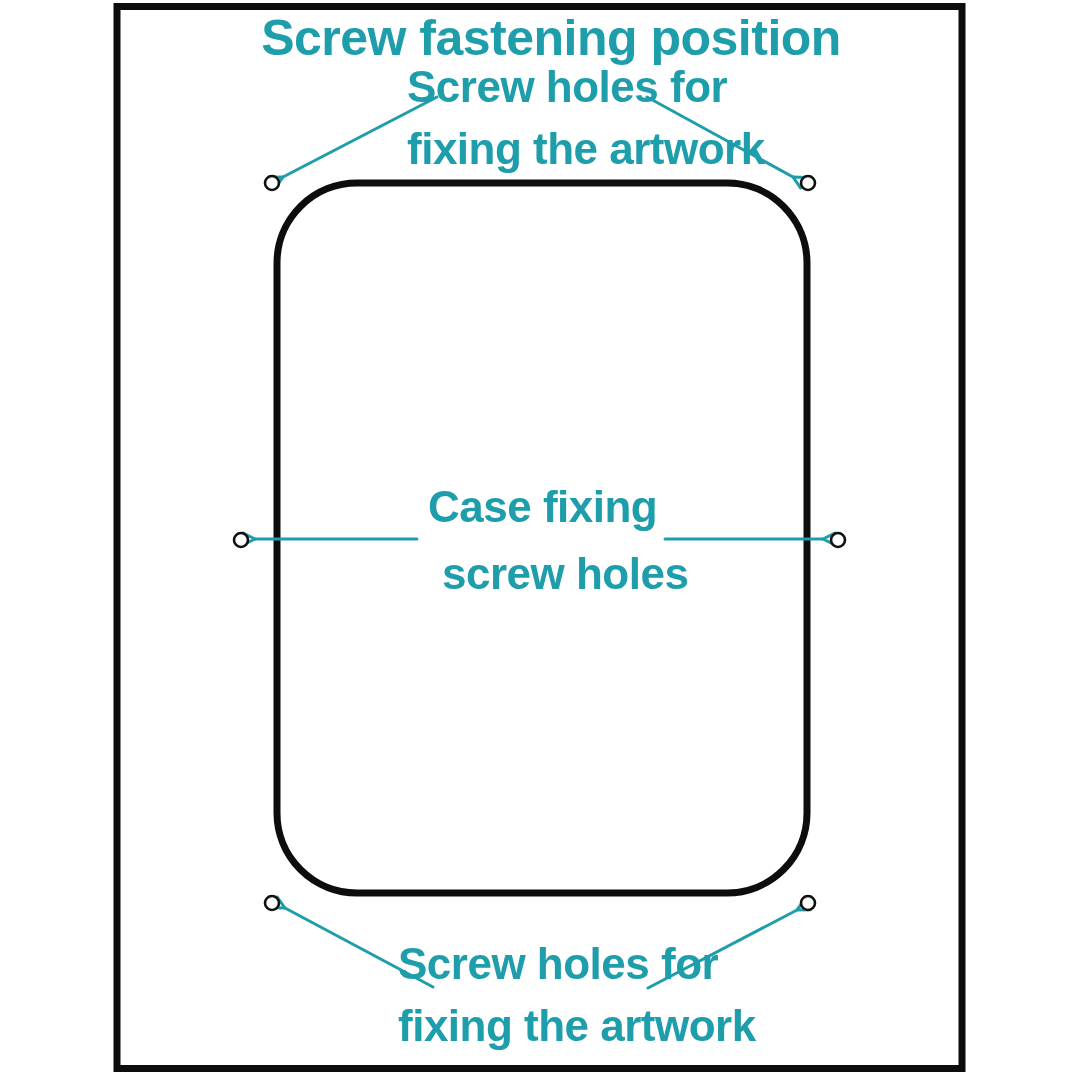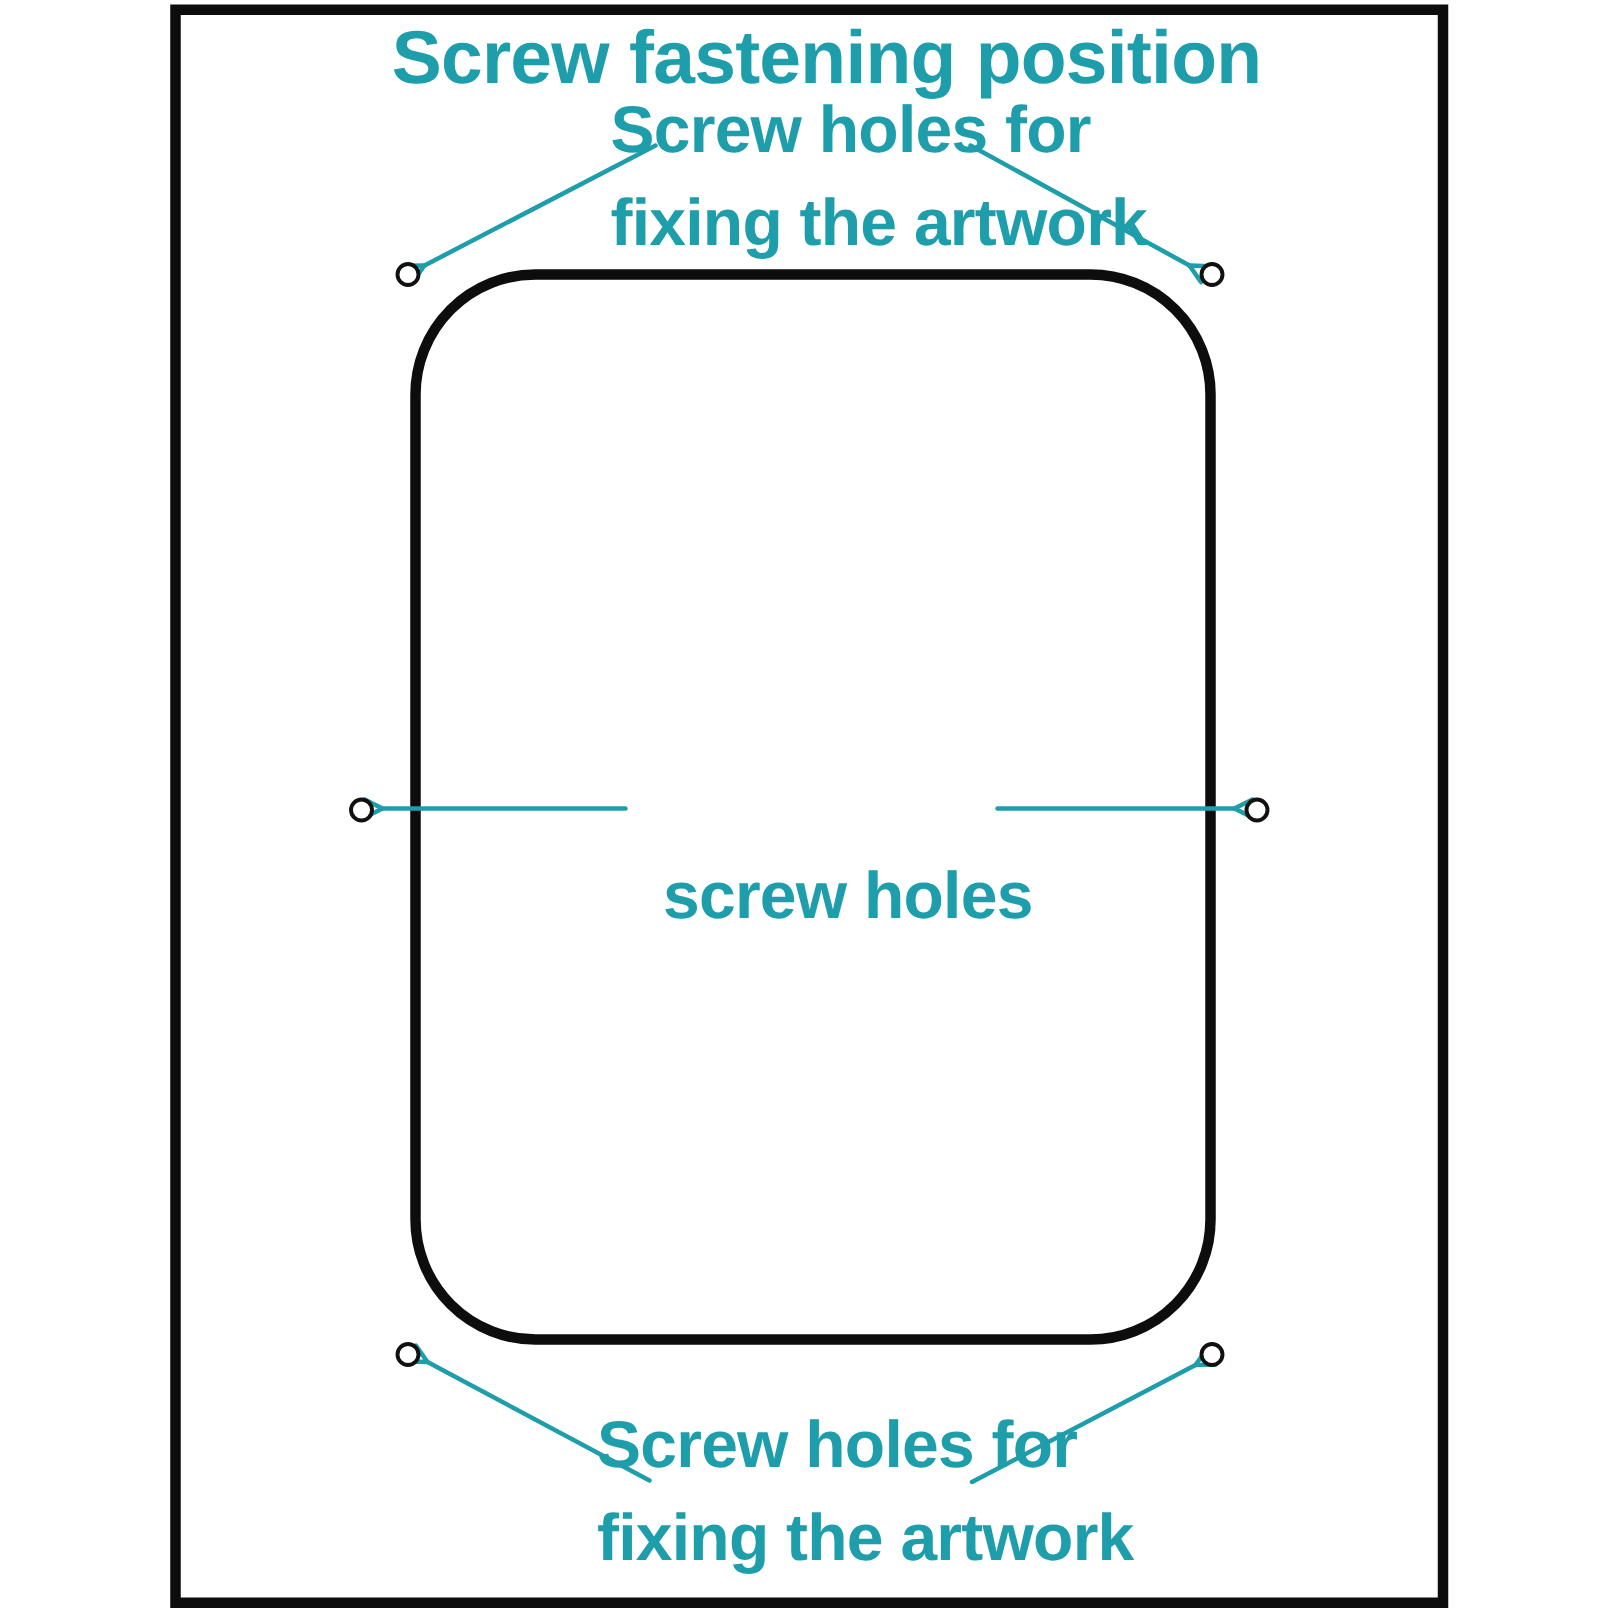--- a/index.html
+++ b/index.html
@@ -34,21 +34,21 @@
     font-size: 50px;
     top: 13px;
     left: 551px;
     transform: translateX(-50%);
     letter-spacing: -0.5px;
   }
   .lbl { font-size: 44px; letter-spacing: -0.5px; }
   .top-1 { top: 65px;  left: 407px; }
   .top-2 { top: 127px; left: 407px; }
   .mid-1 { top: 485px; left: 428px; }
-  .mid-2 { top: 552px; left: 442px; margin-top: 24px; }
+  .mid-2 { top: 552px; left: 442px; }
   .bot-1 { top: 942px; left: 398px; }
   .bot-2 { top: 1004px; left: 398px; }
 </style>
 </head>
 <body>
 
 <div class="canvas">
 
   <svg class="geo" viewBox="0 0 1080 1080">
     <defs>
@@ -74,18 +74,19 @@
     <circle class="hole" cx="838" cy="540" r="7"></circle>
     <circle class="hole" cx="272" cy="903" r="7"></circle>
     <circle class="hole" cx="808" cy="903" r="7"></circle>
   </svg>
 
   <div class="txt title">Screw fastening position</div>
 
   <div class="txt lbl top-1">Screw holes for</div>
   <div class="txt lbl top-2">fixing the artwork</div>
 
+  <div class="txt lbl mid-1">Case fixing</div>
   <div class="txt lbl mid-2">screw holes</div>
 
   <div class="txt lbl bot-1">Screw holes for</div>
   <div class="txt lbl bot-2">fixing the artwork</div>
 
 </div>
 
 </body></html>

